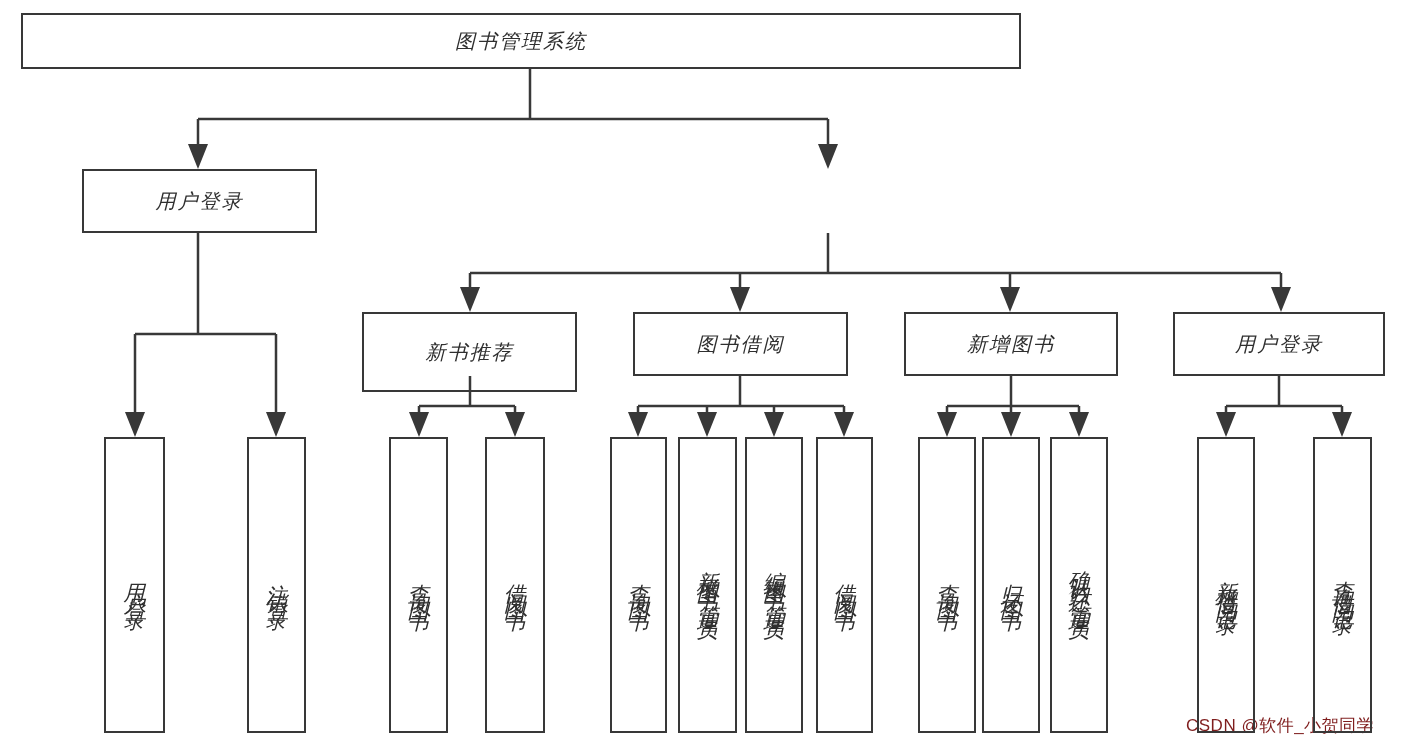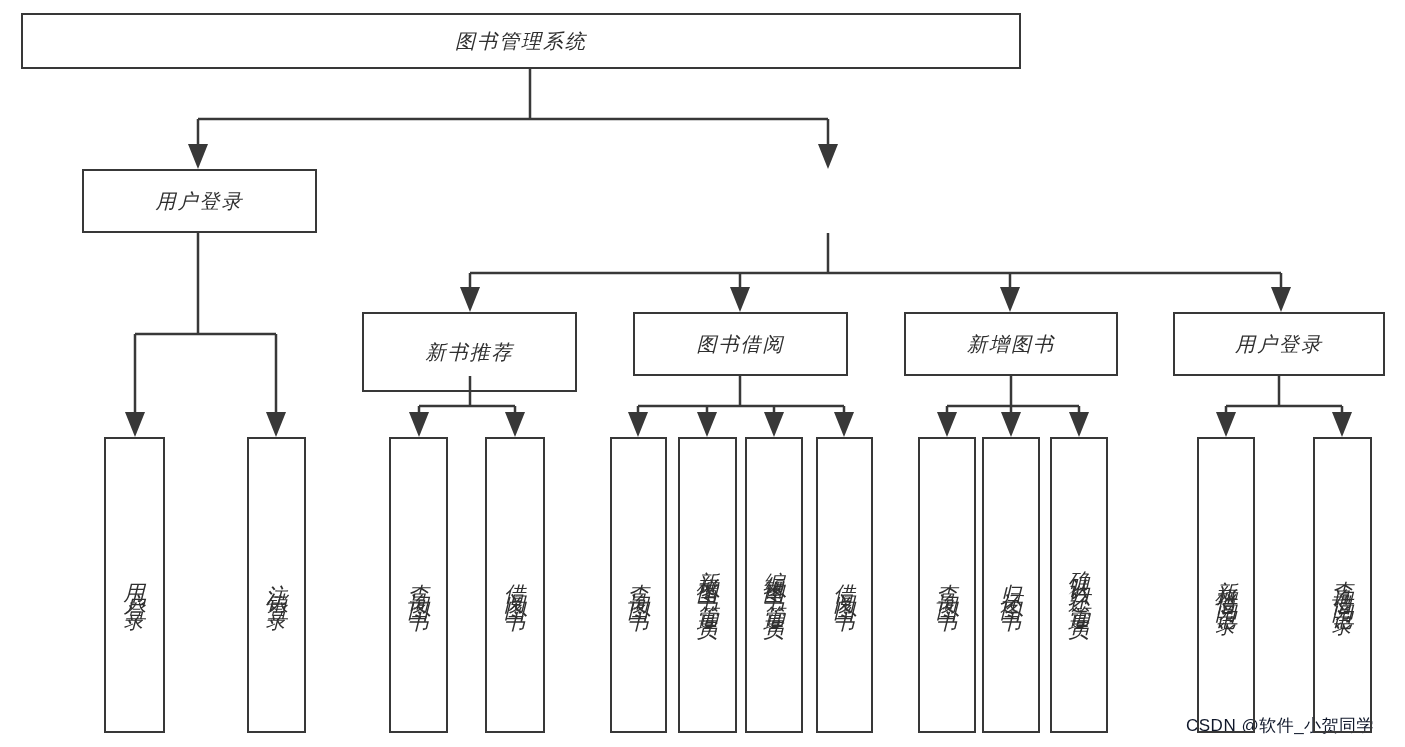--- a/index.html
+++ b/index.html
@@ -23,21 +23,21 @@
   }
   .vbox{top:437px;height:296px;}
   .vbox span{
     writing-mode:vertical-rl;text-orientation:mixed;
     font-size:21px;letter-spacing:9px;line-height:1;
     color:#2f2f2f;
   }
   .vbox.tight span{letter-spacing:7px;}
   .watermark{
     position:absolute;left:1186px;top:714px;z-index:0;
-    font-size:17px;color:#0f172a;letter-spacing:0.5px;white-space:nowrap;
+    font-size:17px;color:#7f1d1d;letter-spacing:0.5px;white-space:nowrap;
   }
 </style>
 </head>
 <body>
 
 <div class="stage">
 
   <div class="watermark">CSDN @软件_小贺同学</div>
 
   <svg class="connectors" width="1405" height="747" viewBox="0 0 1405 747">

